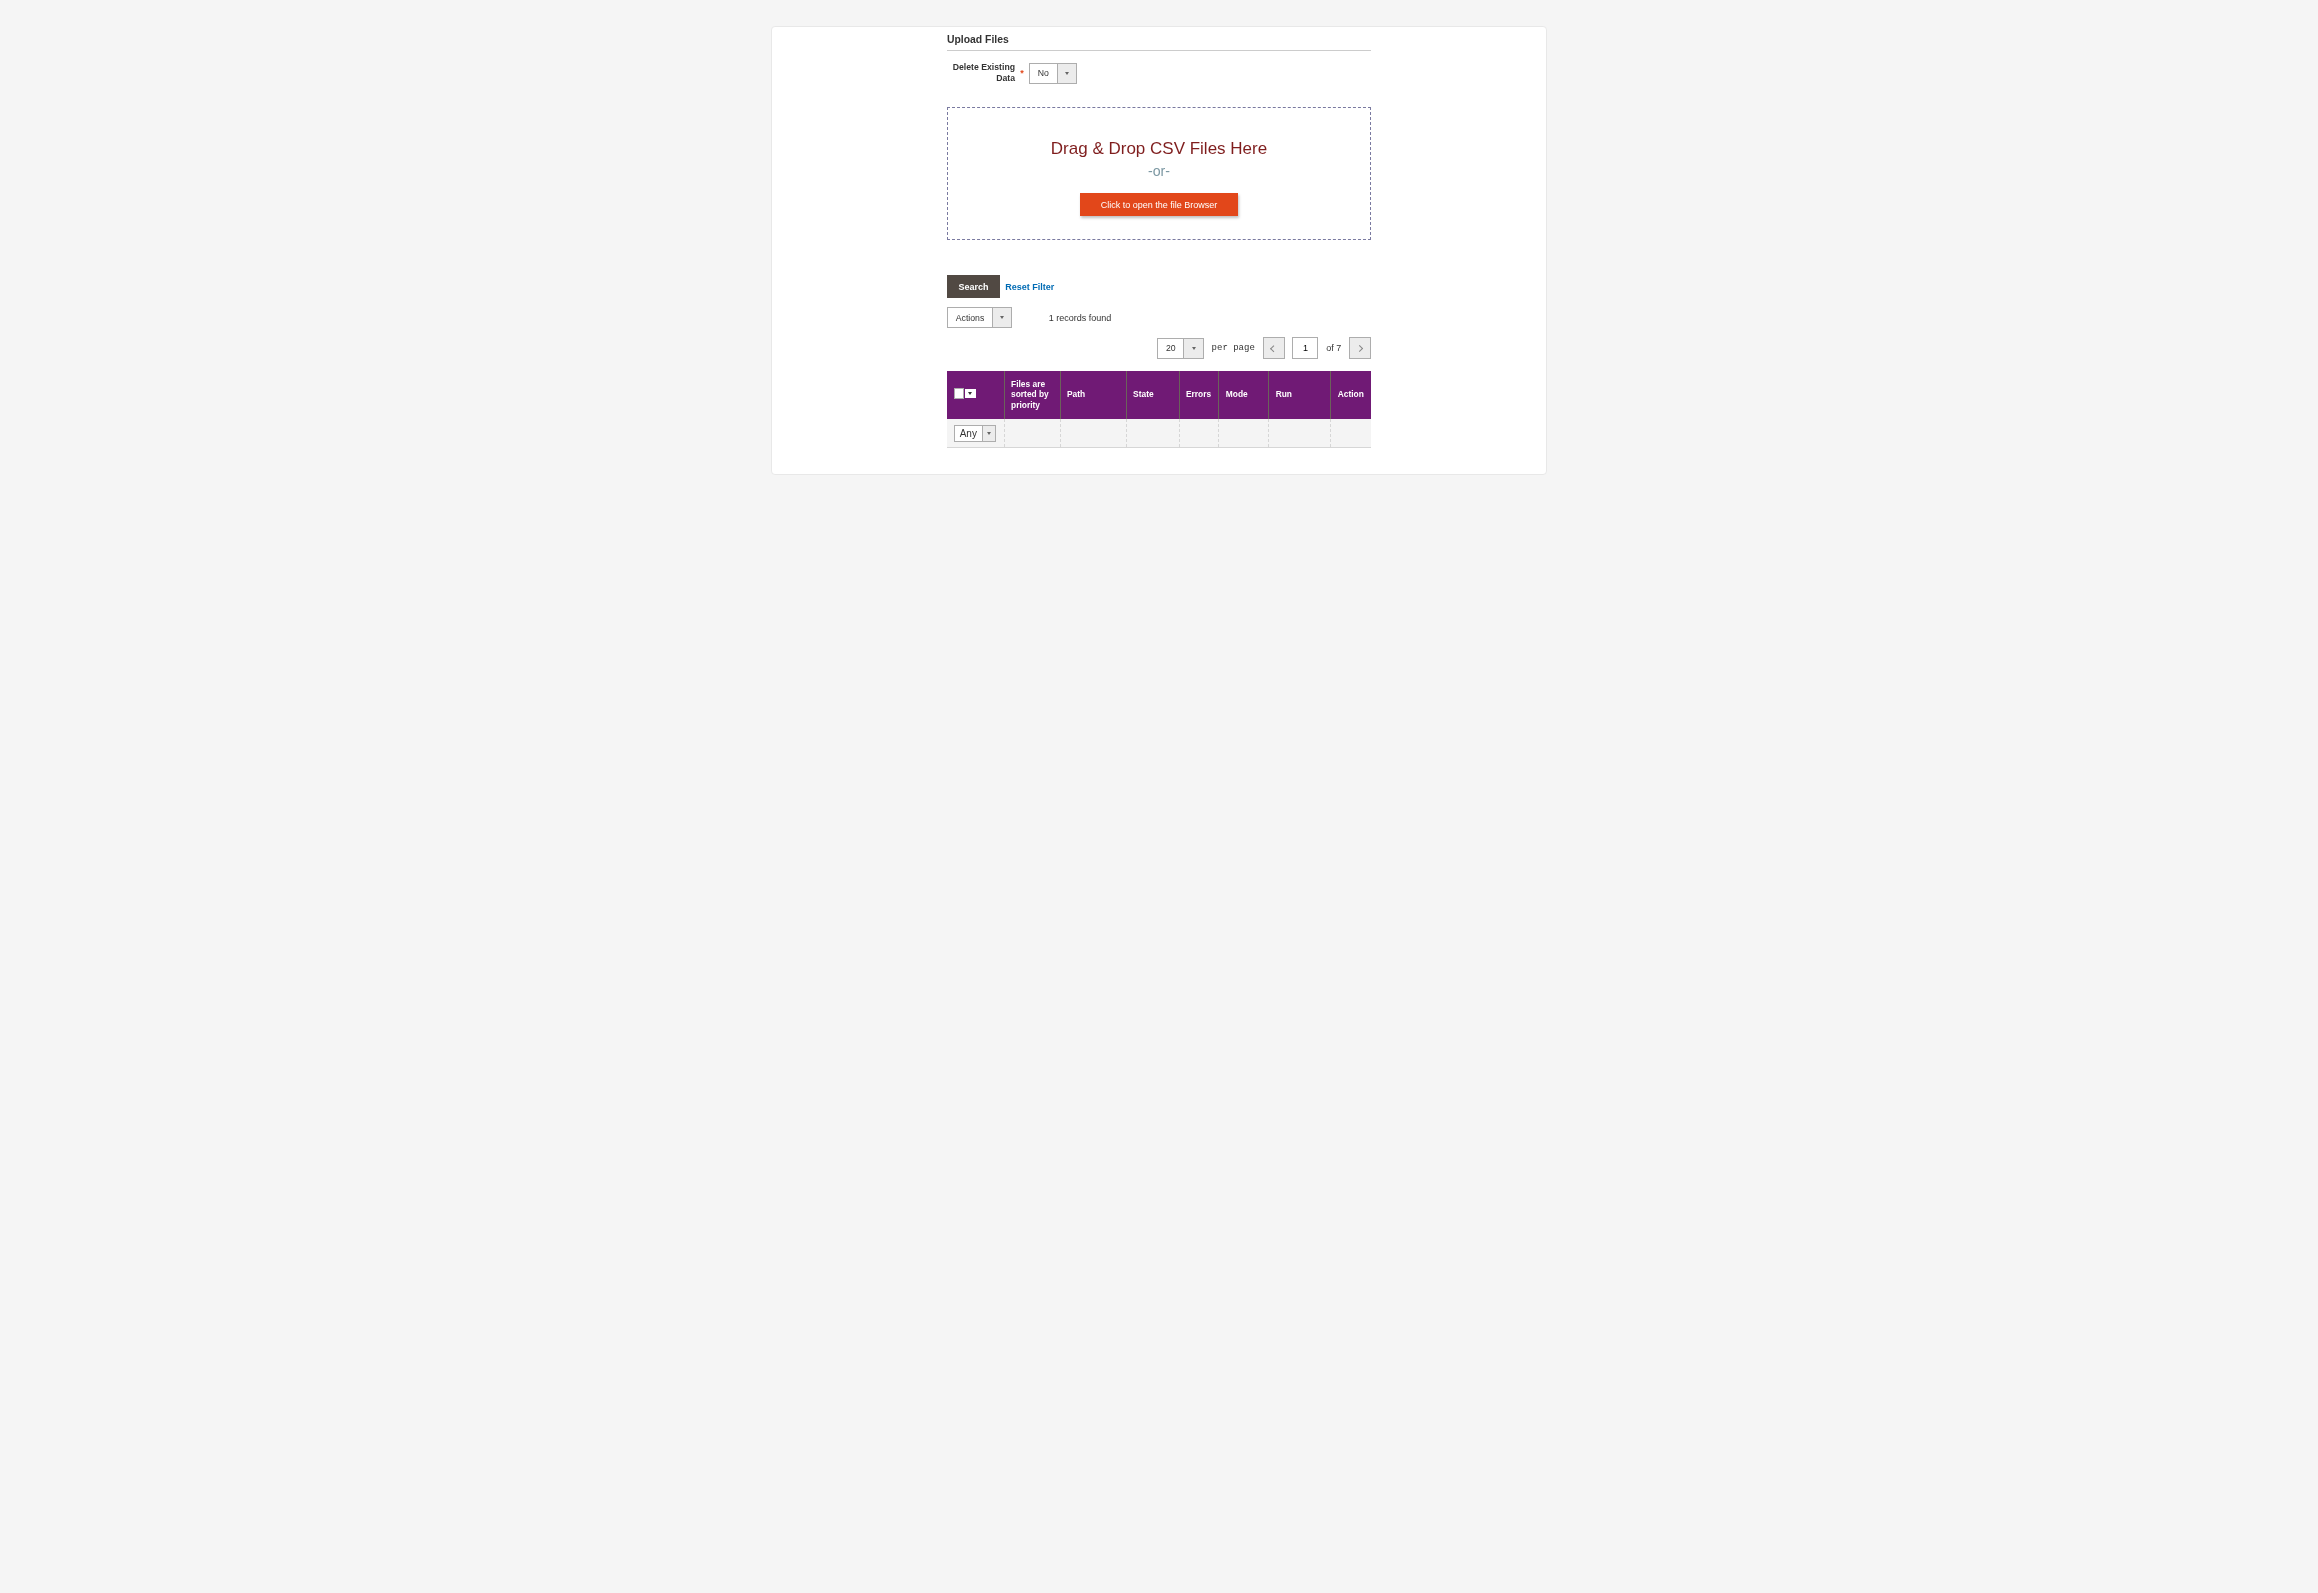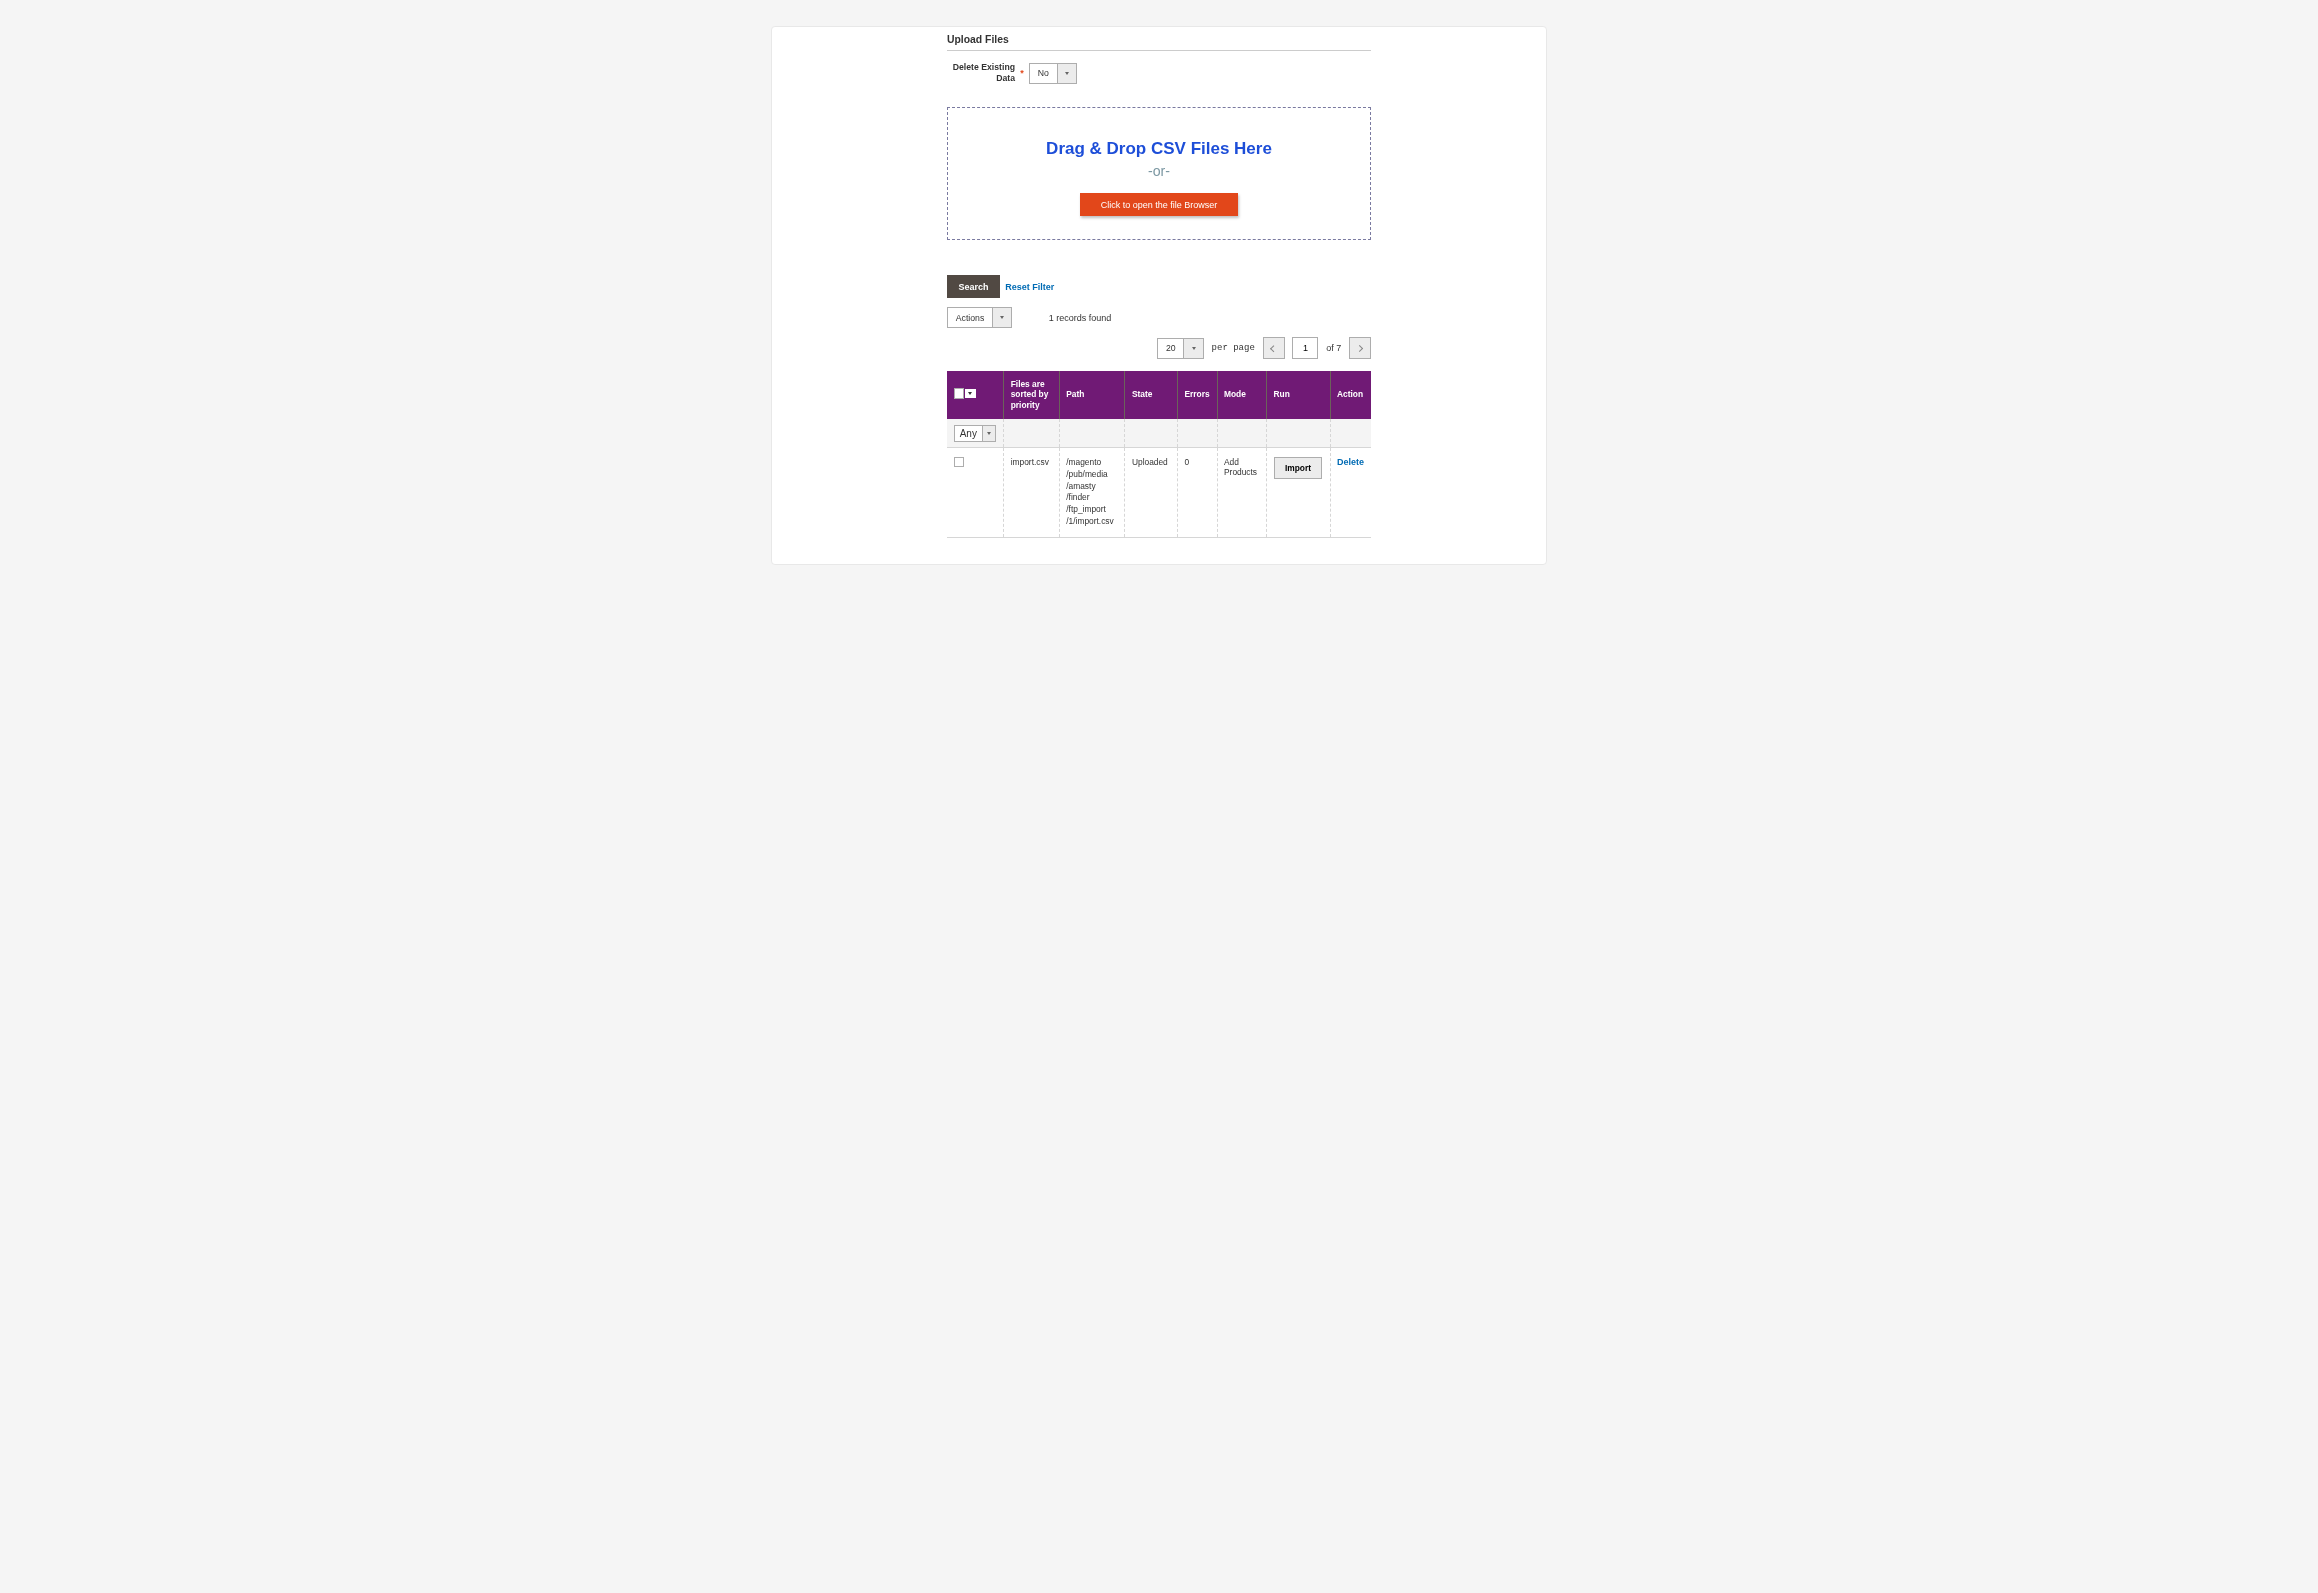--- a/index.html
+++ b/index.html
@@ -71,23 +71,23 @@
   border-right: 2.6px solid transparent;
   border-top: 3.2px solid #666;
 }
 .dropzone {
   margin-top: 23px;
   border: 0.6px dashed #7a7aa0;
   text-align: center;
   padding: 31px 13px 23px 13px;
 }
 .dropzone-title {
-  color: #1d4ed8;
+  color: #7f1d1d;
   font-size: 17px;
-  font-weight: 700;
+  font-weight: 400;
 }
 .dropzone-or {
   color: #7c98a3;
   font-size: 14.2px;
   margin-top: 3.9px;
 }
 .orange-btn {
   display: inline-block;
   margin-top: 14.2px;
   background: #e2471a;
@@ -342,31 +342,17 @@
           </div>
         </td>
         <td></td>
           <td></td>
           <td></td>
           <td></td>
           <td></td>
           <td></td>
           <td></td>
       </tr>
-      <tr class="data-row">
-        <td><span class="checkbox"></span></td>
-        <td>import.csv</td>
-        <td class="path-text">/magento /pub/media /amasty /finder /ftp_import /1/import.csv</td>
-        <td>Uploaded</td>
-        <td>0</td>
-        <td>Add Products</td>
-        <td>
-          <button class="import-btn">Import</button>
-        </td>
-        <td>
-          <span class="link">Delete</span>
-        </td>
-      </tr>
     </tbody>
   </table>
 
 </div>
 
 
 </body></html>

